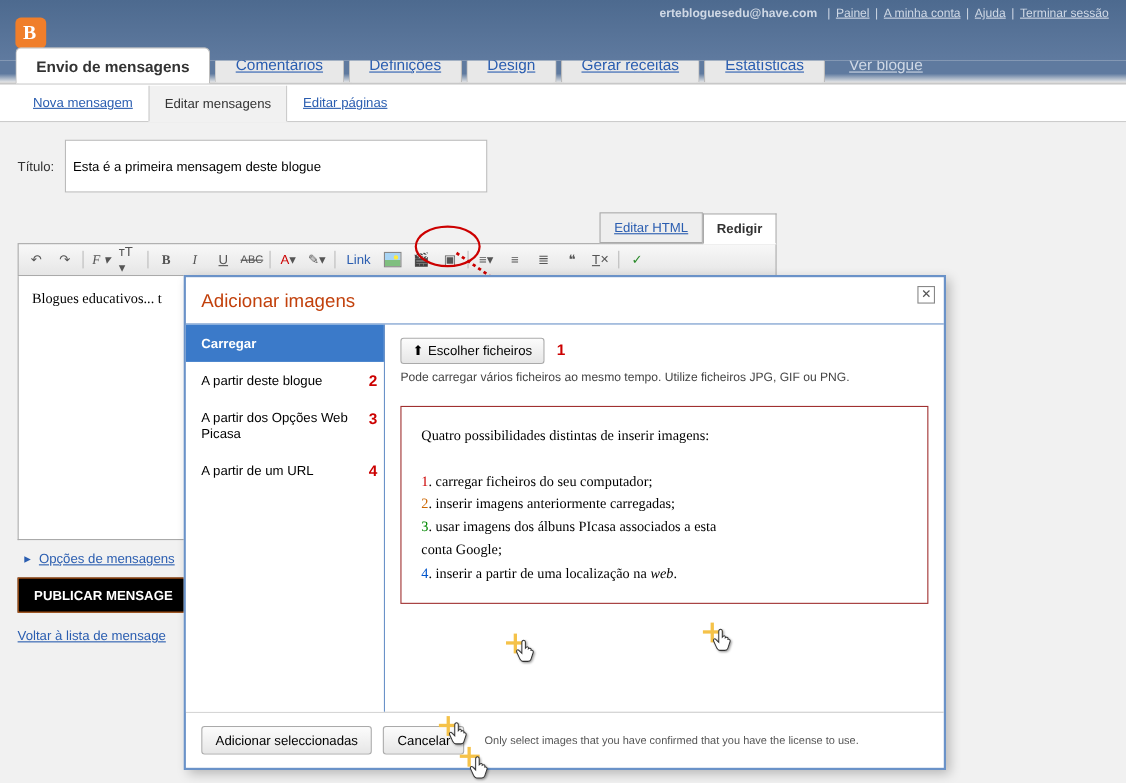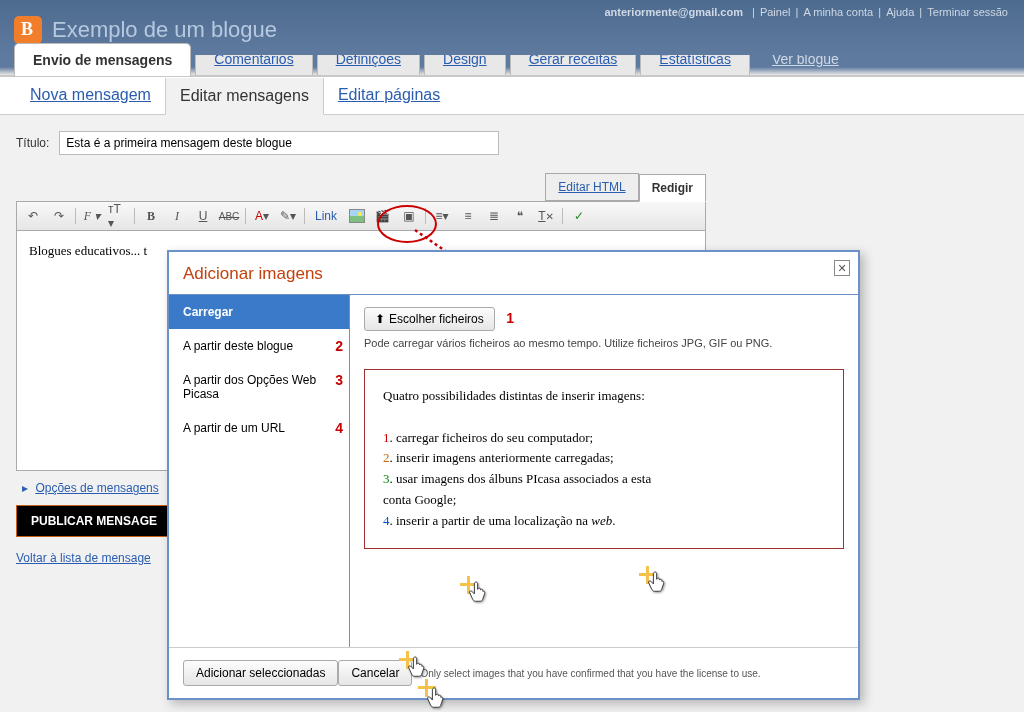--- a/index.html
+++ b/index.html
@@ -1,39 +1,39 @@
 <!DOCTYPE html>
 <html><head>
 <meta charset="utf-8">
 <style>
 * { box-sizing: border-box; margin: 0; padding: 0; }
 body { font-family: Arial, sans-serif; font-size: 12px; background: #f1f1f1; width: 1024px; height: 712px; overflow: hidden; position: relative; }
 
 .header { background: linear-gradient(to bottom, #4d6a8f, #5f7a9f); padding: 6px 14px 0 14px; height: 55px; position: relative; }
 .top-links { position: absolute; right: 14px; top: 6px; color: #cfd8e5; font-size: 11px; }
-.top-links a { color: #cfd8e5; margin: 0 2px; cursor: pointer; }
+.top-links a { color: #cfd8e5; text-decoration: underline; margin: 0 2px; cursor: pointer; }
 .top-links .email { font-weight: bold; text-decoration: none; margin-right: 6px; }
 .logo-row { display: flex; align-items: center; padding-top: 10px; }
 .logo-icon { width: 28px; height: 28px; background: #f07e2a; border-radius: 5px; margin-right: 10px; position: relative; }
 .logo-icon::before { content: 'B'; color: #fff; font-weight: bold; font-size: 18px; position: absolute; left: 7px; top: 3px; font-family: Georgia, serif; }
 .blog-title { color: #b7c9e0; font-size: 22px; font-family: 'Trebuchet MS', sans-serif; }
 
 .main-tabs { display: flex; align-items: flex-end; padding-left: 14px; background: linear-gradient(to bottom, #5f7a9f 0%, #5f7a9f 60%, #e8e8e8 100%); height: 22px; border-bottom: 2px solid #c8c8c8; }
 .main-tab { padding: 8px 18px; background: #e8e8e8; border: 1px solid #bbb; border-bottom: none; border-radius: 5px 5px 0 0; margin-right: 4px; font-size: 14px; color: #2a5db0; text-decoration: underline; cursor: pointer; font-family: 'Trebuchet MS', sans-serif; }
 .main-tab.active { background: #fff; color: #333; text-decoration: none; font-weight: bold; position: relative; top: 1px; }
 .main-tab.plain { background: transparent; border: none; color: #cfd8e5; text-decoration: underline; }
 
 .sub-tabs { background: #fff; border-bottom: 1px solid #ccc; padding: 0 16px; display: flex; }
-.sub-tab { padding: 9px 14px; color: #2a5db0; text-decoration: underline; font-size: 16px; cursor: pointer; }
+.sub-tab { padding: 9px 14px; color: #2a5db0; text-decoration: underline; font-size: 12px; cursor: pointer; }
 .sub-tab.active { color: #333; text-decoration: none; font-weight: normal; border: 1px solid #ccc; border-top: none; border-bottom: 1px solid #f1f1f1; background: #f1f1f1; position: relative; top: 1px; }
 
 .editor-area { padding: 16px; }
 .title-row { display: flex; align-items: center; margin-bottom: 18px; }
 .title-label { margin-right: 10px; color: #333; }
-.title-input { width: 440px; border: 1px solid #bbb; padding: 4px 6px; font-size: 12px; }
+.title-input { width: 384px; border: 1px solid #bbb; padding: 16px 6px; font-size: 12px; }
 
 .edit-tabs { display: flex; justify-content: flex-end; width: 690px; }
 .edit-tab { border: 1px solid #aaa; padding: 6px 12px; background: #eee; color: #2a5db0; text-decoration: underline; cursor: pointer; font-size: 12px; }
 .edit-tab.active { background: #fff; color: #333; text-decoration: none; font-weight: bold; border-bottom: 1px solid #fff; position: relative; top: 1px; }
 
 .toolbar { background: linear-gradient(#f8f8f8, #e6e6e6); border: 1px solid #aaa; padding: 4px 6px; display: flex; align-items: center; gap: 6px; width: 690px; }
 .tb-btn { width: 20px; height: 20px; display: flex; align-items: center; justify-content: center; color: #555; font-size: 12px; cursor: pointer; border-radius: 2px; }
 .tb-sep { width: 1px; height: 16px; background: #bbb; }
 .tb-btn.bold { font-weight: bold; font-family: Georgia; }
 .tb-btn.italic { font-style: italic; font-family: Georgia; }
@@ -64,21 +64,21 @@
 .side-num { position: absolute; right: 6px; top: 9px; color: #cc0000; font-weight: bold; font-size: 14px; }
 .dialog-main { flex: 1; border-left: 1px solid #6a92c8; padding: 12px 14px; position: relative; }
 .choose-btn { background: linear-gradient(#fcfcfc,#e6e6e6); border: 1px solid #aaa; padding: 4px 10px; font-size: 12px; border-radius: 3px; cursor: pointer; display: inline-flex; align-items: center; gap: 4px; }
 .num-1 { color: #cc0000; font-weight: bold; font-size: 14px; margin-left: 8px; }
 .hint { font-size: 11px; color: #444; margin-top: 6px; }
 .info-box { border: 1px solid #a03030; margin-top: 20px; padding: 16px 18px; font-family: Georgia, serif; font-size: 13px; line-height: 1.6; }
 .info-box .n1 { color: #cc0000; }
 .info-box .n2 { color: #cc6600; }
 .info-box .n3 { color: #008800; }
 .info-box .n4 { color: #0055cc; }
-.dialog-ftr { padding: 12px 14px; display: flex; align-items: center; }
+.dialog-ftr { padding: 12px 14px; display: flex; align-items: center; gap: 10px; }
 .ftr-btn { background: linear-gradient(#fcfcfc,#e6e6e6); border: 1px solid #aaa; padding: 5px 12px; font-size: 12px; border-radius: 3px; cursor: pointer; }
 .ftr-note { font-size: 10px; color: #555; flex: 1; margin-left: 8px; }
 
 
 .hand { position: absolute; width: 22px; height: 26px; pointer-events: none; }
 .hand svg { width: 100%; height: 100%; filter: drop-shadow(1px 1px 1px rgba(0,0,0,.4)); }
 
 
 .spark { position: absolute; width: 18px; height: 18px; pointer-events: none; }
 .spark::before, .spark::after { content: ''; position: absolute; background: #f5c249; }
@@ -89,29 +89,28 @@
 .tb-highlight { position: absolute; width: 60px; height: 38px; border: 2px solid #cc0000; border-radius: 50%; pointer-events: none; }
 
 
 .arrow-svg { position: absolute; pointer-events: none; }
 </style>
 </head>
 <body>
 
 <div class="header">
   <div class="top-links">
-    <span class="email">anteriormente@gmail.com</span> |
+    <span class="email">ertebloguesedu@have.com</span> |
     <a>Painel</a> |
     <a>A minha conta</a> |
     <a>Ajuda</a> |
     <a>Terminar sessão</a>
   </div>
   <div class="logo-row">
     <div class="logo-icon"></div>
-    <div class="blog-title">Exemplo de um blogue</div>
   </div>
 </div>
 
 <div class="main-tabs">
   <div class="main-tab active">Envio de mensagens</div>
   <div class="main-tab">Comentários</div>
   <div class="main-tab">Definições</div>
   <div class="main-tab">Design</div>
   <div class="main-tab">Gerar receitas</div>
   <div class="main-tab">Estatísticas</div>

